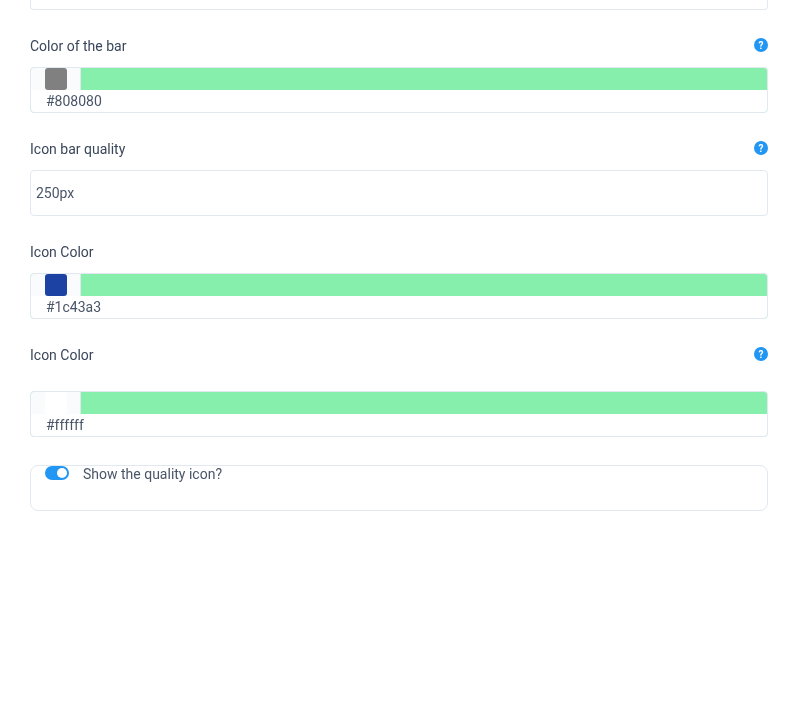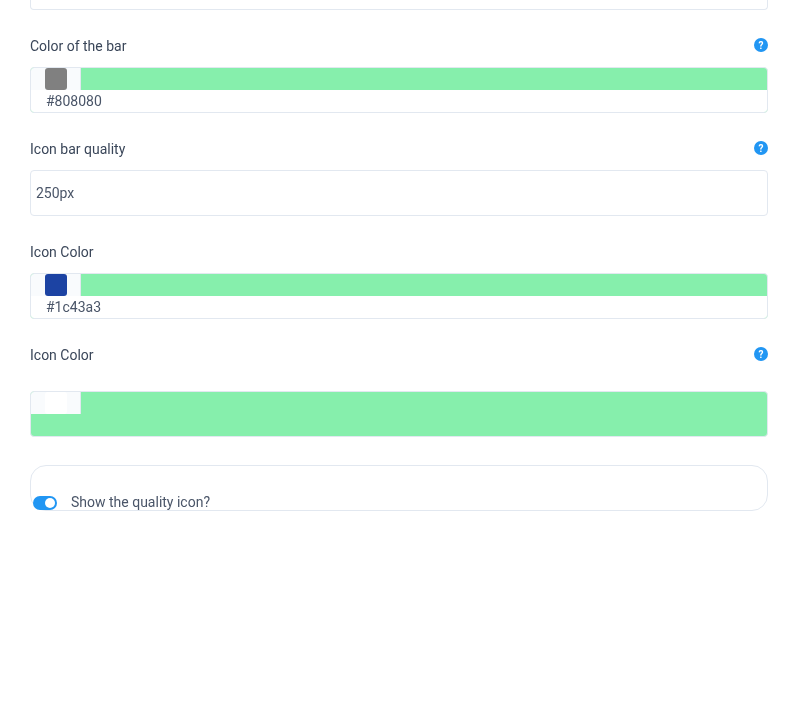--- a/index.html
+++ b/index.html
@@ -81,25 +81,25 @@
       flex: 1;
       border: none;
       padding: 0 15px;
       font-size: 14px;
       color: #4a5568;
       font-family: inherit;
       background: #fff;
     }
     .toggle-row {
       border: 1px solid #e2e8f0;
-      border-radius: 16px;
+      border-radius: 8px;
       height: 46px;
       display: flex;
-      align-items: flex-end;
-      padding: 0 2px;
+      align-items: flex-start;
+      padding: 0 14px;
       gap: 14px;
     }
     .toggle-switch {
       width: 24px;
       height: 14px;
       background: #2196f3;
       border-radius: 8px;
       position: relative;
       cursor: pointer;
       flex-shrink: 0;
@@ -171,20 +171,21 @@
     <label class="field-label">Icon Color</label>
     <span class="help-icon">?</span>
   </div>
 </div>
 
 <div class="field-group">
   <div class="color-input-wrap">
     <div class="color-swatch-cell">
       <div class="color-swatch" style="background:#ffffff"></div>
     </div>
+    <input class="color-text-input" type="text" value="#ffffff" style="">
   </div>
 </div>
 
 <div class="field-group">
 </div>
 
 <div class="field-group">
   <div class="toggle-row">
     <div class="toggle-switch">
       <div class="toggle-knob"></div>

